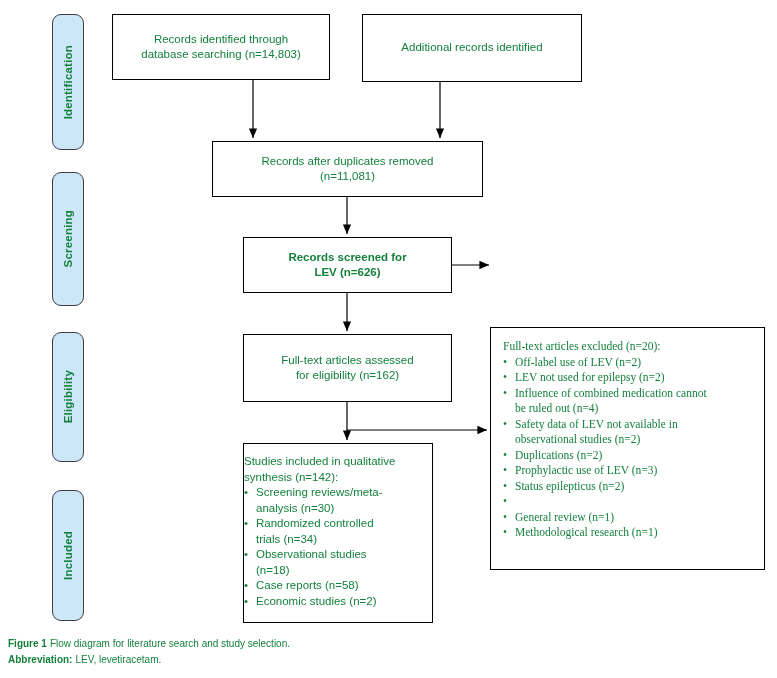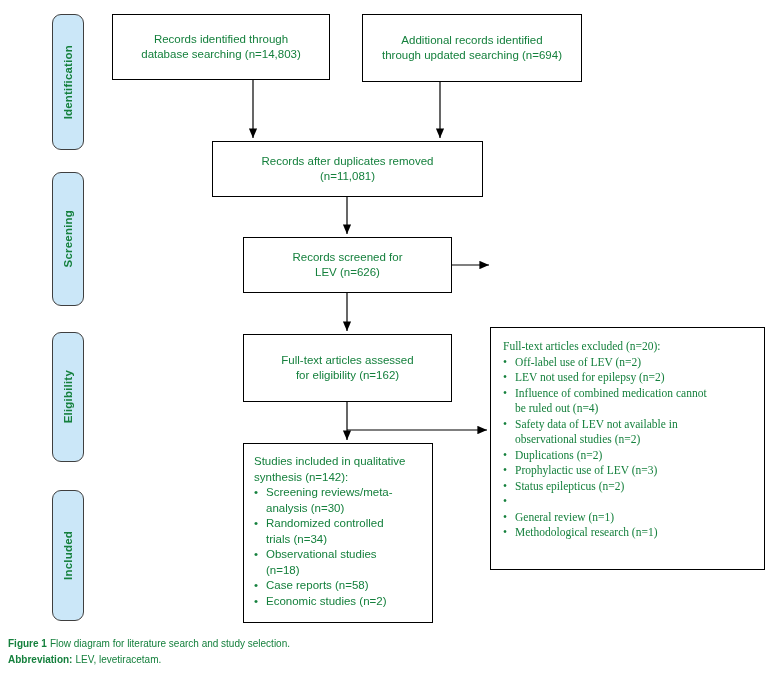--- a/index.html
+++ b/index.html
@@ -32,21 +32,21 @@
 
   
   .listbox { text-align:left; }
   .list-title { margin:0 0 0 0; }
   .bullet-row { display:flex; align-items:flex-start; }
   .bullet-marker { width:12px; flex:0 0 12px; text-align:left; }
   .bullet-marker::before { content:"\2022"; }
   .bullet-text div:empty { display:none; }
 
   #box-fulltext-excluded { padding:11px 4px 6px 12px;font-family:Liberation Serif, serif; }
-  #box-included { padding:10px 2px 6px 10px; }
+  #box-included { padding:10px 2px 6px 0; }
 
   
   .caption { position:absolute; left:8px; top:636px; font-size:10px; line-height:16px; }
   .caption b { margin-right:3px;text-align:center; }
 </style>
 </head>
 <body>
 
 <div class="canvas">
 
@@ -78,29 +78,28 @@
     <span class="vtext">Included</span>
   </div>
 
   <div class="fbox center" style="left:112px;top:14px;width:218px;height:66px;">
     <div class="line">Records identified through</div>
     <div class="line">database searching (n=14,803)</div>
   </div>
 
   <div class="fbox center" style="left:362px;top:14px;width:220px;height:68px;">
     <div class="line">Additional records identified</div>
-    <div class="line">through updated searching (n=694)</div>
   </div>
 
   <div class="fbox center" style="left:212px;top:141px;width:271px;height:56px;">
     <div class="line">Records after duplicates removed</div>
     <div class="line">(n=11,081)</div>
   </div>
 
-  <div class="fbox center" style="left:243px;top:237px;width:209px;height:56px;">
+  <div class="fbox center" style="left:243px;top:237px;width:209px;height:56px;font-weight:bold;">
     <div class="line">Records screened for</div>
     <div class="line">LEV (n=626)</div>
   </div>
 
 
   <div class="fbox center" style="left:243px;top:334px;width:209px;height:68px;">
     <div class="line">Full-text articles assessed</div>
     <div class="line">for eligibility (n=162)</div>
   </div>
 

